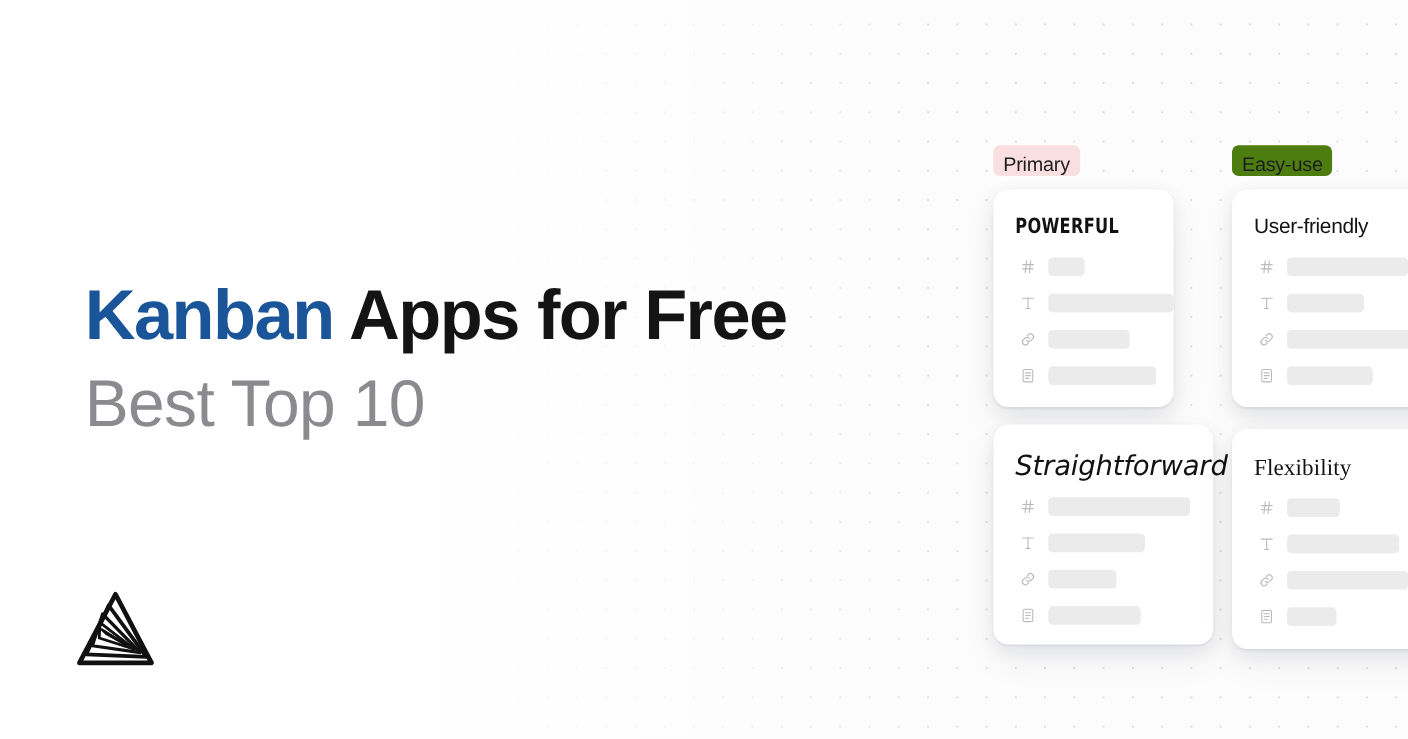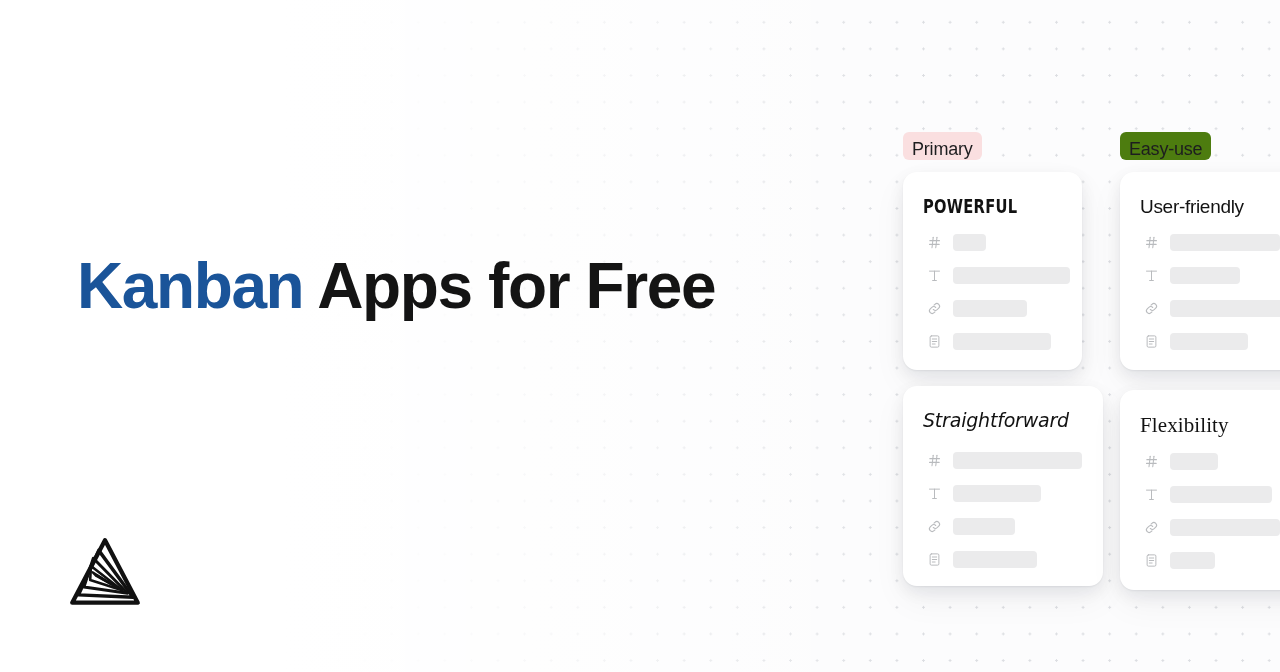--- a/index.html
+++ b/index.html
@@ -128,38 +128,39 @@
   .t-powerful {
     font-family:"Liberation Sans Narrow", "DejaVu Sans Condensed", "Liberation Sans", sans-serif;
     font-size:19px; font-weight:700;
     letter-spacing:0.3px;
     transform:scaleX(0.86);
     transform-origin:left center;
   }
   .t-friendly { font-size:19px; font-weight:400; letter-spacing:-0.3px; }
   .t-straight {
     font-family:"DejaVu Sans", sans-serif;
-    font-size:19px; font-weight:400; font-style:italic;
+    font-size:25px; font-weight:400; font-style:italic;
     letter-spacing:-0.2px;
   }
   .t-flex {
     font-family:"Liberation Serif", "DejaVu Serif", serif;
     font-size:21px; font-weight:400; letter-spacing:0.1px;
   }
 </style>
 </head>
 <body>
 
 <div class="stage">
 
   <div class="dot-grid"></div>
   <div class="wash"></div>
 
   <div class="headline">
     <div class="headline-line1"><span class="accent">Kanban</span><span> Apps for Free</span></div>
+    <div class="headline-line2">Best Top 10</div>
   </div>
 
   <div class="logo">
     <svg viewBox="0 0 100 100" width="78" height="78" aria-hidden="true">
       <g fill="none" stroke="#111111" stroke-width="5.5" stroke-linejoin="round">
         <path d="M50 8 L92 88 L8 88 Z"></path>
       </g>
       <g fill="none" stroke="#111111" stroke-width="4.4" stroke-linejoin="round">
         <path d="M42 21 L86 81 L16 78 Z"></path>
       </g>
@@ -181,21 +182,21 @@
     </svg>
   </div>
 
   <div class="board">
       <div class="tag" style="left: 903px; top: 132px; background: rgb(250, 223, 224);">
         <span>Primary</span>
       </div>
       <div class="tag" style="left: 1120px; top: 132px; background: #4d7c0f;">
         <span>Easy-use</span>
       </div>
-      <div class="card" style="left: 903px; top: 172px; width: 179px; height: 198px;">
+      <div class="card" style="left: 903px; top: 172px; width: 164px; height: 198px;">
         <div class="card-title t-powerful" style="top: 23px;">POWERFUL</div>
         <div class="rows" style="top: 59px;">
           <div class="row">
             <span class="ico">
               <svg width="15" height="15" viewBox="0 0 24 24" fill="none" stroke="currentColor" stroke-width="1.7" stroke-linecap="round">
                 <line x1="4.5" y1="9" x2="20" y2="9"></line>
                 <line x1="4" y1="15" x2="19.5" y2="15"></line>
                 <line x1="10" y1="3.5" x2="8" y2="20.5"></line>
                 <line x1="16" y1="3.5" x2="14" y2="20.5"></line>
               </svg>

